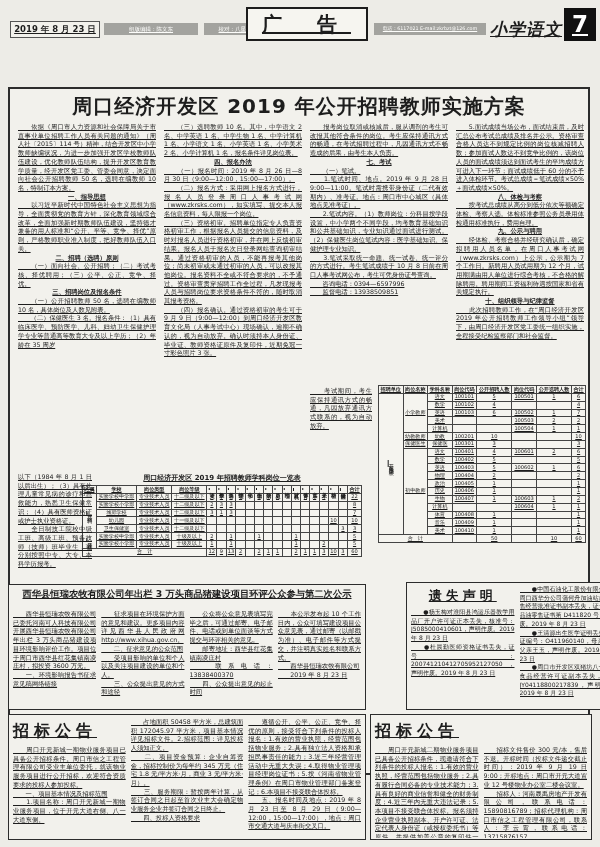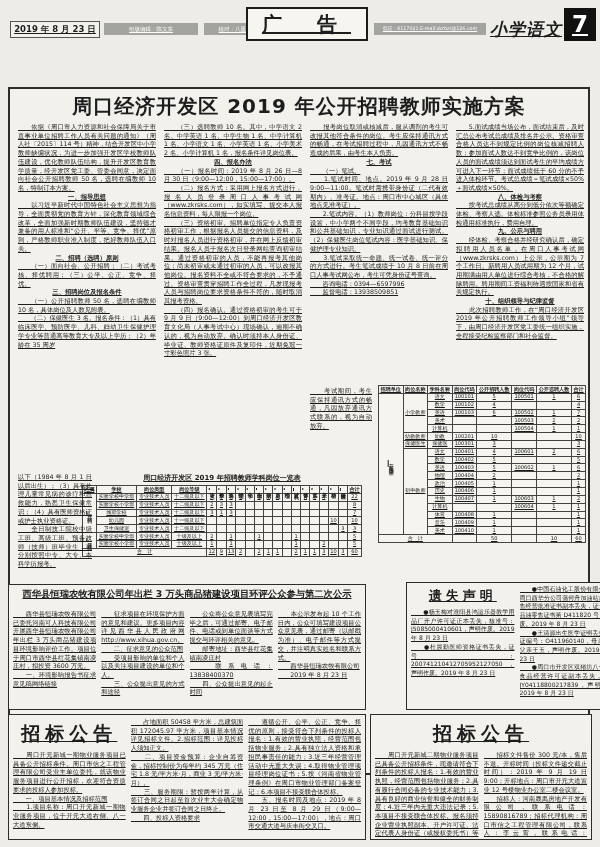--- a/index.html
+++ b/index.html
@@ -37,21 +37,21 @@
   
   .nbox { border:1.5px solid #2c2c2c; background:#f2f1ec; overflow:hidden; }
   .eia-box   { left:8px;   top:584px; width:358px; height:126px; padding:2px 4px; }
   .eia-title { font-size:9.3px; font-weight:bold; text-align:center; white-space:nowrap; margin:1px 0 9px; }
   .cols { display:flex; gap:5px; }
   .cols .txt { flex:1; }
   .loss-box  { left:370px; top:582px; width:222px; height:128px; padding:2px 4px;margin-left:36px; }
   .loss-title{ font-size:13px; font-weight:bold; text-align:center; letter-spacing:4px; margin:2px 0 3px; }
   .tender1   { left:8px;   top:714px; width:358px; height:126px; padding:3px 4px; }
   .tender2   { left:370px; top:714px; width:222px; height:126px; padding:3px 4px; }
-  .tender-title { font-size:19px; font-weight:bold; text-align:center; letter-spacing:5px; margin:3px 0 4px; }
+  .tender-title { font-size:16px; font-weight:bold; text-align:left; letter-spacing:5px; margin:3px 0 4px; }
   .h100 { height:100%; }
 </style>
 </head>
 <body>
 
 <div class="abs date-box">2019 年 8 月 23 日</div>
 <div class="abs strip stripA">组版编辑：陈文东</div>
 <div class="abs strip stripB">校对：八星楼</div>
 <div class="abs ad-box">广  告</div>
 <div class="abs strip stripC">电话：6117021    E-mail:zkrbzt@126.com</div>

